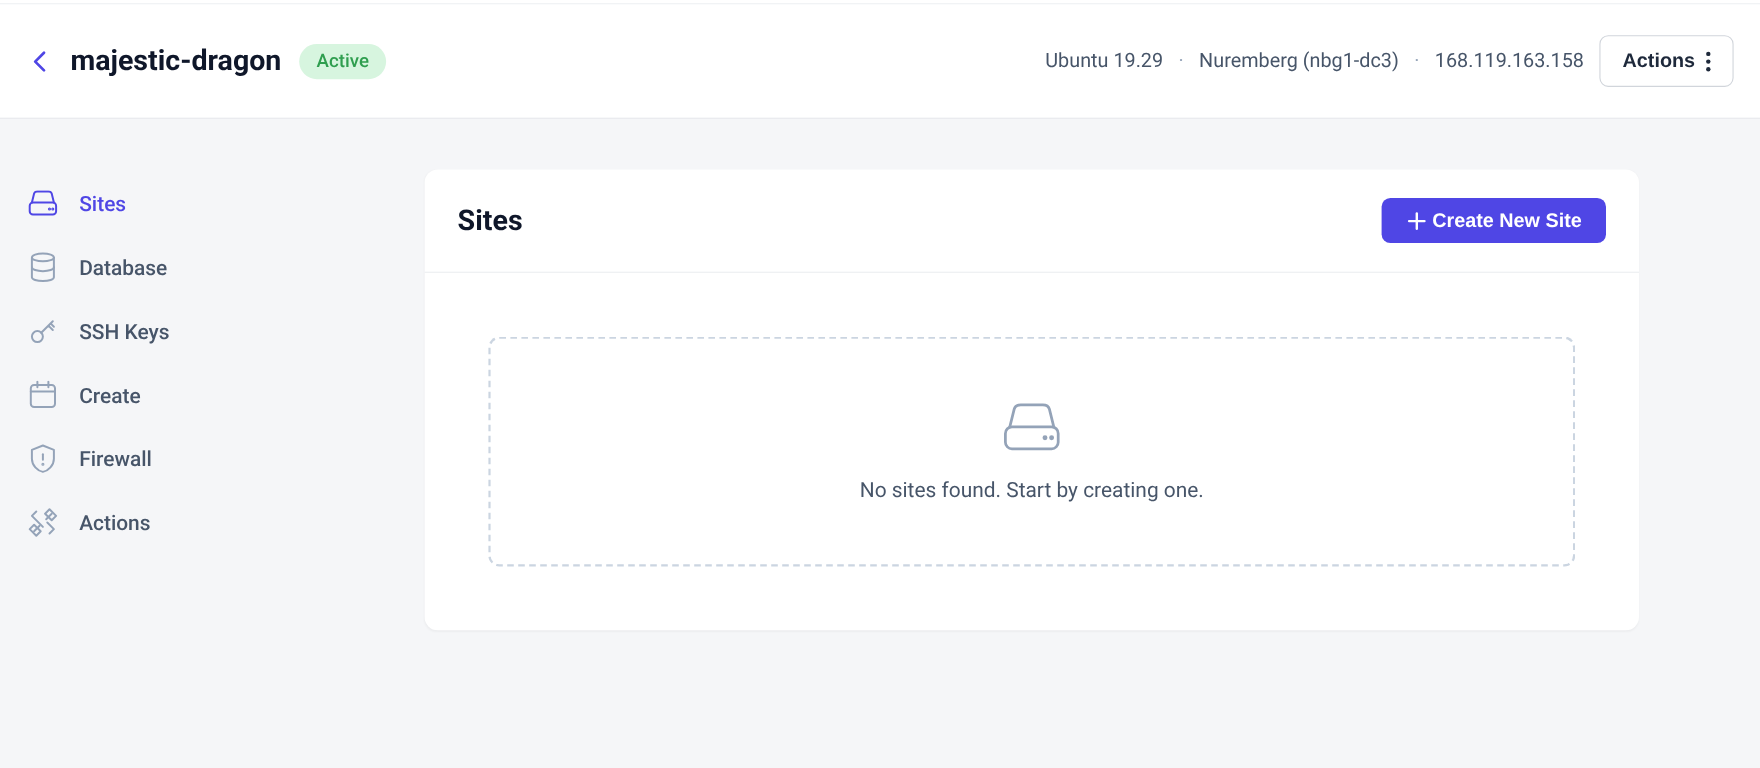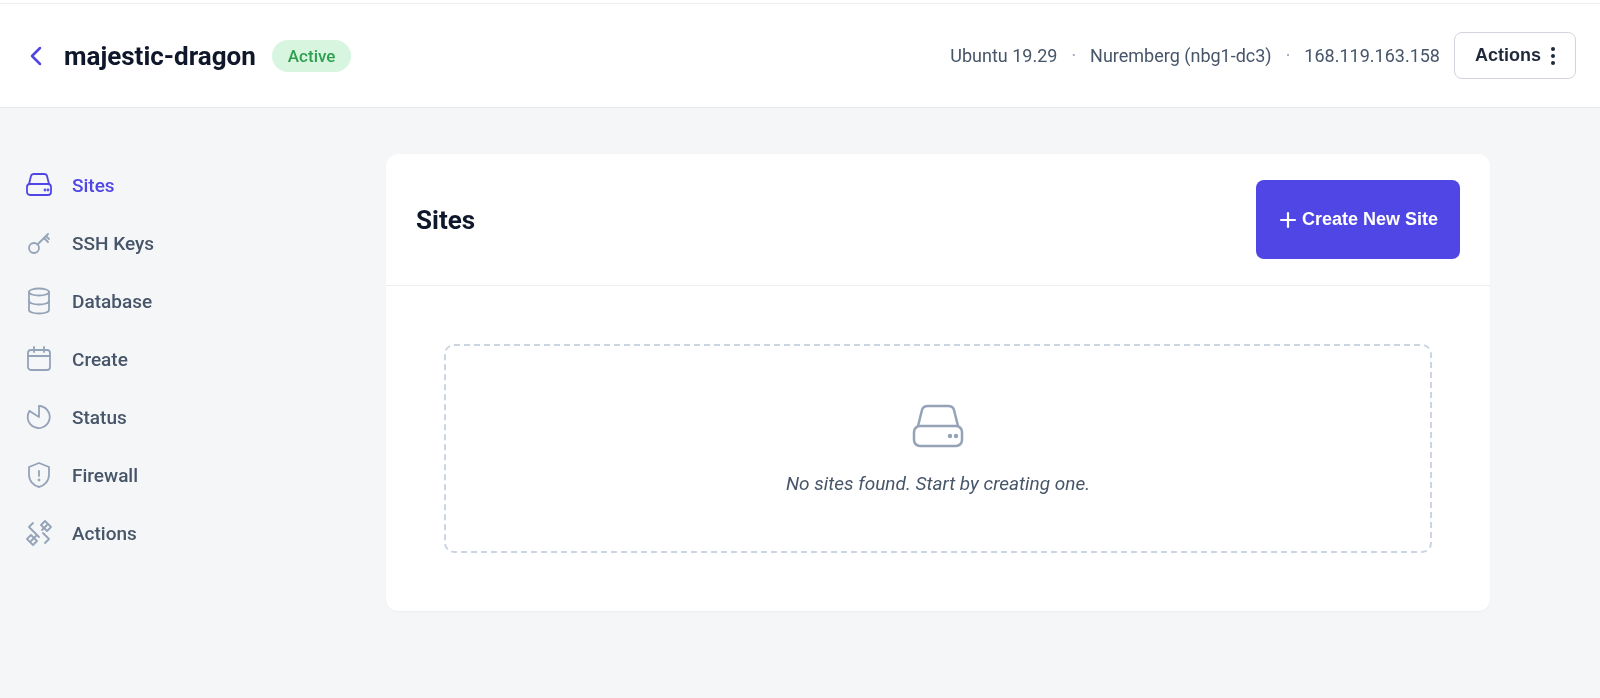--- a/index.html
+++ b/index.html
@@ -138,21 +138,21 @@
   color: #0f172a;
 }
 .primary-btn {
   display: flex;
   align-items: center;
   gap: 4px;
   background: #4f46e5;
   color: #fff;
   border: none;
   border-radius: 8px;
-  padding: 29px 22px;
+  padding: 10px 22px;
   font-size: 18px;
   font-weight: 600;
   cursor: pointer;
 }
 .card-body {
   padding: 58px;
 }
 .empty-box {
   border: 2px dashed #cbd5e1;
   border-radius: 10px;
@@ -160,21 +160,20 @@
   display: flex;
   flex-direction: column;
   align-items: center;
 }
 .empty-icon {
   margin-bottom: 18px;
 }
 .empty-text {
   font-size: 19px;
   color: #475569;
-  font-style: italic;
 }
 </style>
 </head>
 <body>
 
 <div class="top-border"></div>
 
 <div class="header">
   <div class="header-left">
     <div class="back-chevron">
@@ -210,56 +209,47 @@
             <rect x="2" y="11" width="24" height="11" rx="3"></rect>
             <path d="M4 11 L6 3 Q6.5 1 9 1 L19 1 Q21.5 1 22 3 L24 11"></path>
             <circle cx="20" cy="17" r="0.5" fill="#4f46e5"></circle>
             <circle cx="23" cy="17" r="0.5" fill="#4f46e5"></circle>
           </svg>
       </span>
       <span>Sites</span>
     </div>
     <div class="nav-item">
       <span class="nav-icon">
-        <svg width="28" height="28" viewBox="0 0 28 28" fill="none" stroke="#94a3b8" stroke-width="1.8" stroke-linecap="round" stroke-linejoin="round">
-            <circle cx="9" cy="19" r="5"></circle>
-            <path d="M12.5 15.5 L23 5 M19 9 L23 13 M21 7 L24 10"></path>
-          </svg>
-      </span>
-      <span>SSH Keys</span>
-    </div>
-    <div class="nav-item">
-      <span class="nav-icon">
         <svg width="26" height="28" viewBox="0 0 26 28" fill="none" stroke="#94a3b8" stroke-width="1.8" stroke-linecap="round" stroke-linejoin="round">
             <ellipse cx="13" cy="5" rx="10" ry="3.5"></ellipse>
             <path d="M3 5 V23 C3 25 7.5 26.5 13 26.5 C18.5 26.5 23 25 23 23 V5"></path>
             <path d="M3 14 C3 16 7.5 17.5 13 17.5 C18.5 17.5 23 16 23 14"></path>
           </svg>
       </span>
       <span>Database</span>
+    </div>
+    <div class="nav-item">
+      <span class="nav-icon">
+        <svg width="28" height="28" viewBox="0 0 28 28" fill="none" stroke="#94a3b8" stroke-width="1.8" stroke-linecap="round" stroke-linejoin="round">
+            <circle cx="9" cy="19" r="5"></circle>
+            <path d="M12.5 15.5 L23 5 M19 9 L23 13 M21 7 L24 10"></path>
+          </svg>
+      </span>
+      <span>SSH Keys</span>
     </div>
     <div class="nav-item">
       <span class="nav-icon">
         <svg width="26" height="26" viewBox="0 0 26 26" fill="none" stroke="#94a3b8" stroke-width="1.8" stroke-linecap="round" stroke-linejoin="round">
             <rect x="2" y="4" width="22" height="20" rx="3"></rect>
             <line x1="2" y1="10" x2="24" y2="10"></line>
             <line x1="8" y1="1" x2="8" y2="6"></line>
             <line x1="18" y1="1" x2="18" y2="6"></line>
           </svg>
       </span>
       <span>Create</span>
-    </div>
-    <div class="nav-item">
-      <span class="nav-icon">
-        <svg width="26" height="26" viewBox="0 0 26 26" fill="none" stroke="#94a3b8" stroke-width="1.8" stroke-linecap="round" stroke-linejoin="round">
-            <path d="M13 2 A11 11 0 1 1 3.5 7"></path>
-            <path d="M13 2 V13 L3.5 7"></path>
-          </svg>
-      </span>
-      <span>Status</span>
     </div>
     <div class="nav-item">
       <span class="nav-icon">
         <svg width="24" height="28" viewBox="0 0 24 28" fill="none" stroke="#94a3b8" stroke-width="1.8" stroke-linecap="round" stroke-linejoin="round">
             <path d="M12 2 L22 6 V14 C22 20 17 25 12 26 C7 25 2 20 2 14 V6 Z"></path>
             <line x1="12" y1="10" x2="12" y2="15"></line>
             <circle cx="12" cy="19" r="0.5" fill="#94a3b8"></circle>
           </svg>
       </span>
       <span>Firewall</span>

